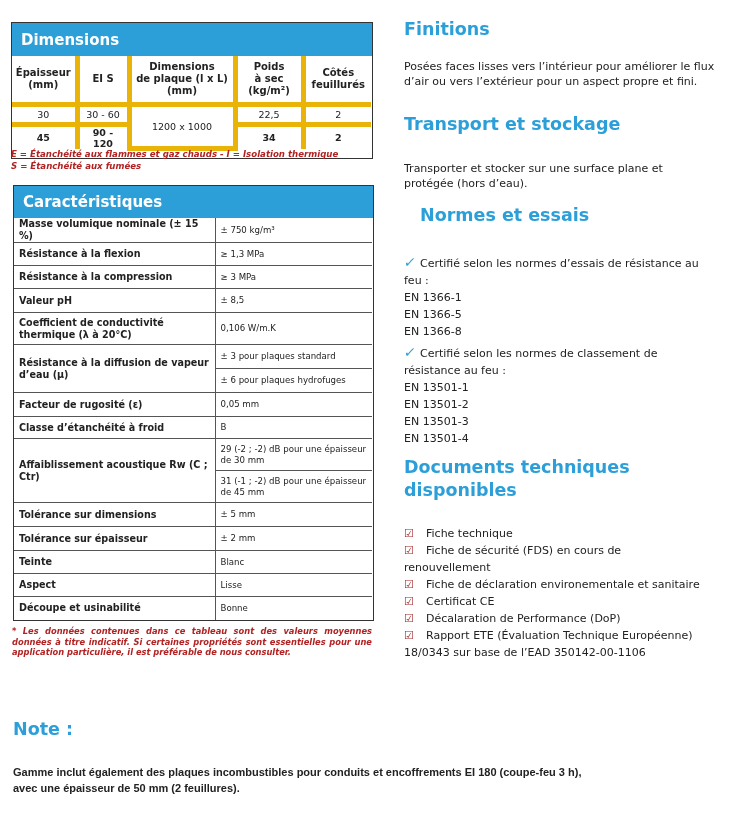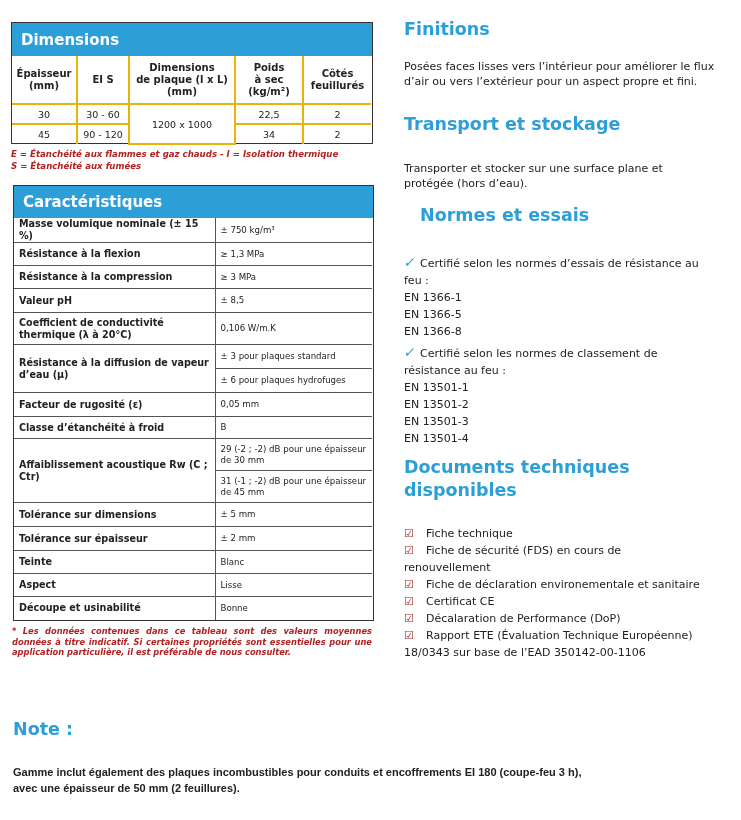--- a/index.html
+++ b/index.html
@@ -5,47 +5,47 @@
   html, body { margin:0; padding:0; background:#ffffff; }
   body { width:741px; height:820px; position:relative; overflow:hidden;
          font-family:"DejaVu Sans", "Liberation Sans", sans-serif; color:#222; }
   .abs { position:absolute; }
 
   
   table { border-collapse:collapse; table-layout:fixed; }
   .tbl-wrap { position:absolute; border:1.5px solid #333; box-sizing:border-box; }
   .tbl-title { background:#2C9FD9; color:#fff; font-weight:bold; font-size:15px;
                padding:0 9px; box-sizing:border-box; display:flex; align-items:center; }
-  .dim td, .dim th { border:2px solid #eab308; text-align:center; font-size:9.5px; padding:0 2px; }
+  .dim td, .dim th { border:5px solid #eab308; text-align:center; font-size:9.5px; padding:0 2px; }
   .dim th { font-weight:bold; font-size:10px; line-height:12px; }
   .dim tr:first-child th { border-top:none; }
   .dim th:first-child, .dim td:first-child { border-left:none; }
   .dim th:last-child, .dim td:last-child { border-right:none; }
-  .dim tr:last-child td { border-bottom:none; }
+  .dim tr:last-child td { border-bottom:none;font-weight:bold; }
 
   .car td { border:1px solid #555; font-size:8.6px; padding:0 5px; line-height:11px; vertical-align:middle; }
   .car td.lbl { font-weight:bold; font-size:9.6px; line-height:12px;margin-top:20px; }
   .car tr:first-child td { border-top:none; }
   .car td.lbl { border-left:none; }
   .car td.val-last { border-right:none; }
   .car tr:last-child td { border-bottom:none; }
 
   .red-note { color:#B22222; font-style:italic; font-weight:bold; font-size:8.6px; line-height:12px; }
   .foot-note { color:#B22222; font-style:italic; font-size:8.3px; line-height:10.5px; text-align:justify; }
 
   .h-blue { color:#2C9FD9; font-weight:bold; font-size:17.5px; line-height:23px; margin:0; }
   .body-txt { font-size:11px; line-height:15px; color:#222; }
   .line { font-size:11px; line-height:17px; color:#222; white-space:nowrap; }
   .chk { color:#2C9FD9; font-size:14px; font-weight:bold; display:inline-block; width:16px; transform:skewX(-10deg); }
   .ballot { color:#9B1B1B; font-size:11px; display:inline-block; width:22px; }
 </style>
 </head>
 <body>
 
-<div class="tbl-wrap" style="left:11px; top:22px; width:362px; height:122px;">
+<div class="tbl-wrap" style="left:11px; top:22px; width:362px; height:137px;">
   <div class="tbl-title" style="height:33px;">Dimensions</div>
   <table class="dim" style="width:359px;">
     <colgroup>
         <col style="width:65px">
         <col style="width:52px">
         <col style="width:106px">
         <col style="width:68px">
         <col style="width:68px">
       </colgroup>
     <tbody>

